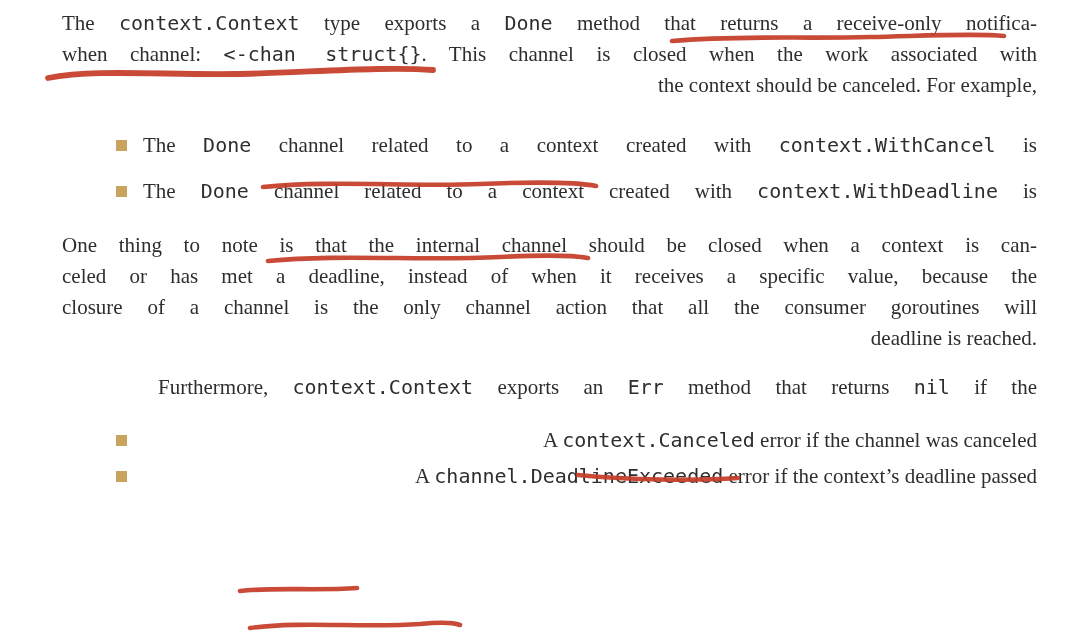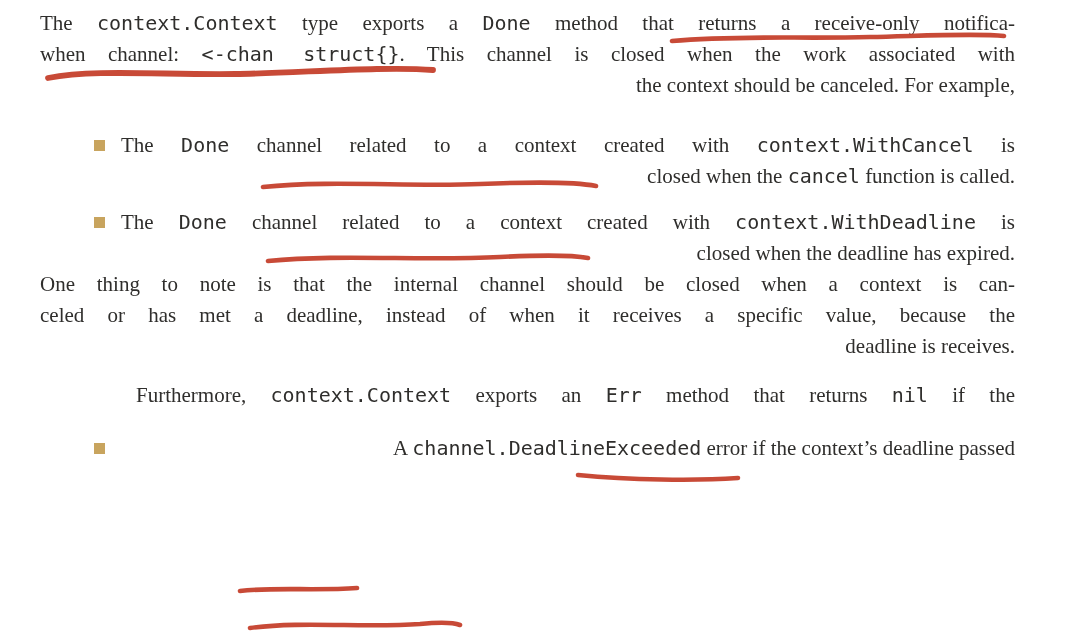--- a/index.html
+++ b/index.html
@@ -5,21 +5,21 @@
   html,body{margin:0;padding:0;background:#ffffff;}
   .page{
     position:relative;
     width:1080px;height:640px;
     background:var(--page-bg,#ffffff);
     overflow:hidden;
     font-family:"Liberation Serif","DejaVu Serif",serif;
     color:var(--text-color,#2f2e2c);
   }
   .col{
-    position:absolute;left:40px;top:8px;width:975px;
+    position:absolute;left:62px;top:8px;width:975px;
   }
   .line{
     font-size:21px;line-height:31px;
     text-align:right;
     white-space:normal;
   }
   .line.j{text-align:justify;text-align-last:justify;}
   .line.indent{text-indent:49px;}
   .code{
     font-family:"DejaVu Sans Mono","Liberation Mono",monospace;
@@ -28,21 +28,21 @@
   .para{margin:0;}
   .bullet{position:relative;padding-left:81px;}
   .bullet .sq{
     position:absolute;left:54px;top:10px;
     width:11px;height:11px;
     background:var(--bullet-gold,#c8a45e);
   }
   
   .col > :nth-child(2){margin-top:29px;}  
   .col > :nth-child(3){margin-top:15px;}  
-  .col > :nth-child(4){margin-top:0;}  
+  .col > :nth-child(4){margin-top:23px;}  
   .col > :nth-child(5){margin-top:18px;margin-left:47px;}  
   .col > :nth-child(6){margin-top:22px;}  
   .col > :nth-child(7){margin-top:5px;}   
   .annot{
     position:absolute;left:0;top:0;width:1080px;height:640px;
     pointer-events:none;
   }
   .annot path{
     fill:none;
     stroke:var(--accent-red,#c43c28);
@@ -57,34 +57,37 @@
 <div class="page">
   <div class="col">
       <div class="para">
         <div class="line j"><span>The </span><span class="code">context.Context</span><span> type exports a </span><span class="code">Done</span><span> method that returns a receive-only notifica-</span></div>
         <div class="line j"><span>when channel: </span><span class="code">&lt;-chan struct{}</span><span>. This channel is closed when the work associated with</span></div>
         <div class="line"><span>the context should be canceled. For example,</span></div>
       </div>
       <div class="bullet">
         <span class="sq"></span>
         <div class="line j"><span>The </span><span class="code">Done</span><span> channel related to a context created with </span><span class="code">context.WithCancel</span><span> is</span></div>
-        <div class="line"><span>closed when the </span><span class="code">cancel</span><span> function is called.</span></div>
       </div>
       <div class="bullet">
         <span class="sq"></span>
         <div class="line j"><span>The </span><span class="code">Done</span><span> channel related to a context created with </span><span class="code">context.WithDeadline</span><span> is</span></div>
-        <div class="line"><span>closed when the deadline has expired.</span></div>
       </div>
       <div class="para">
         <div class="line j"><span>One thing to note is that the internal channel should be closed when a context is can-</span></div>
         <div class="line j"><span>celed or has met a deadline, instead of when it receives a specific value, because the</span></div>
-        <div class="line"><span>deadline is receives.</span></div>
+        <div class="line j"><span>closure of a channel is the only channel action that all the consumer goroutines will</span></div>
+        <div class="line"><span>deadline is reached.</span></div>
       </div>
       <div class="para">
         <div class="line j indent"><span>Furthermore, </span><span class="code">context.Context</span><span> exports an </span><span class="code">Err</span><span> method that returns </span><span class="code">nil</span><span> if the</span></div>
+      </div>
+      <div class="bullet">
+        <span class="sq"></span>
+        <div class="line"><span>A </span><span class="code">context.Canceled</span><span> error if the channel was canceled</span></div>
       </div>
       <div class="bullet">
         <span class="sq"></span>
         <div class="line"><span>A </span><span class="code">channel.DeadlineExceeded</span><span> error if the context’s deadline passed</span></div>
       </div>
     </div>
 
   <svg class="annot" viewBox="0 0 1080 640" xmlns="http://www.w3.org/2000/svg">
     <path stroke-width="4.6" d="M 672 41 C 740 35, 800 39, 870 37 C 920 36, 976 33, 1004 36"></path>
     <path stroke-width="5.8" d="M 48 78 C 95 69, 160 75, 235 74 C 300 73, 385 66, 433 70"></path>

